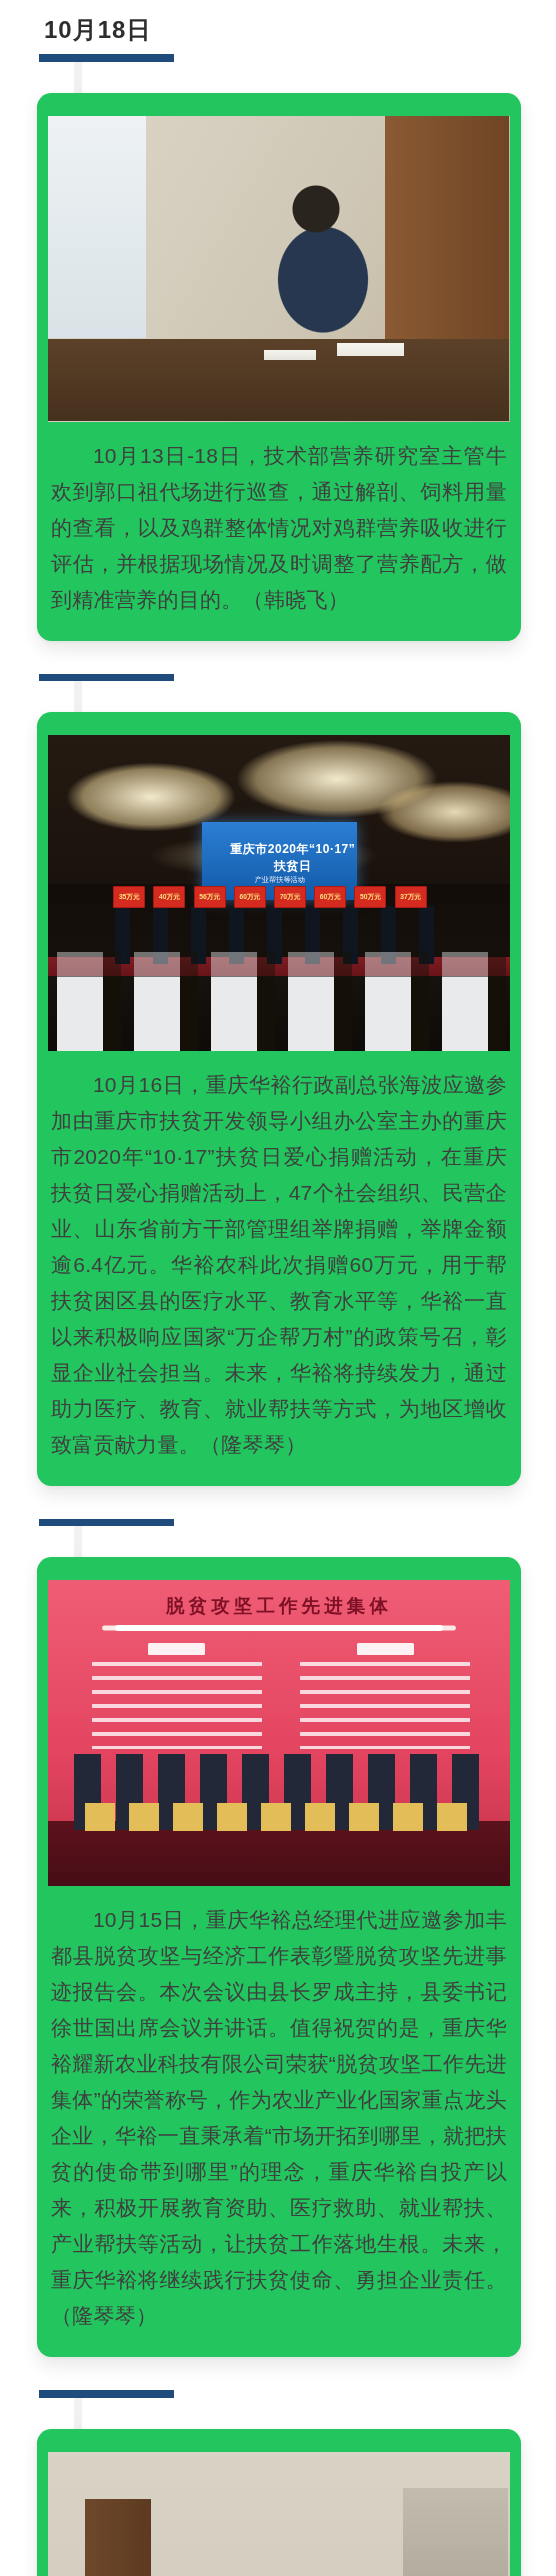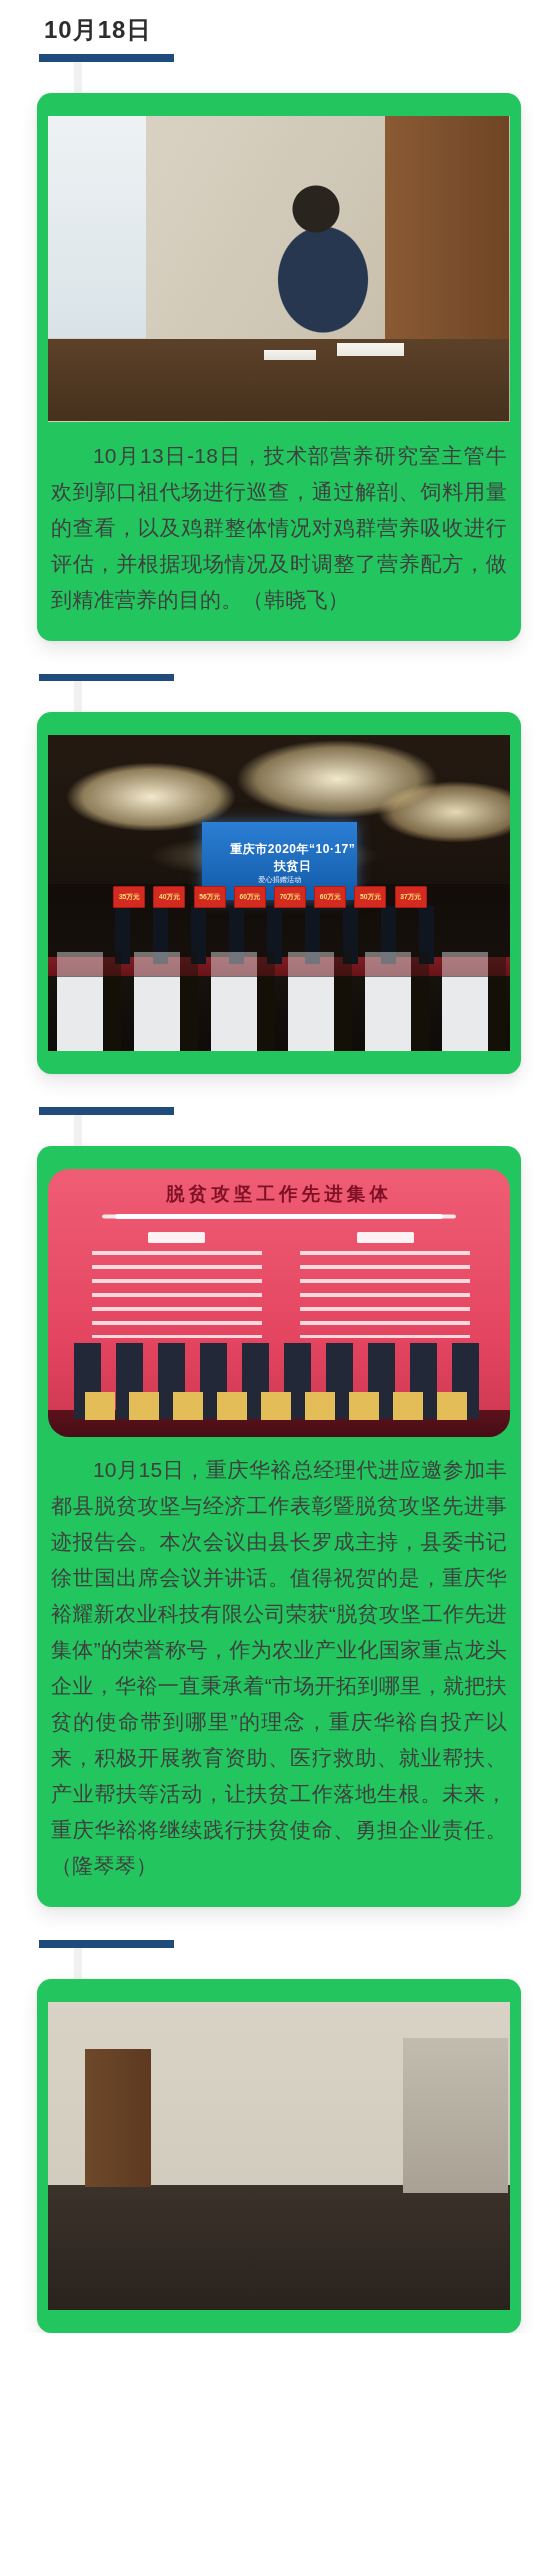--- a/index.html
+++ b/index.html
@@ -78,22 +78,22 @@
   .p2-people { position: absolute; top: 171px; left: 58px; right: 58px; height: 58px;
     background: repeating-linear-gradient(90deg, rgba(0,0,0,0) 0 9.3px, #10161f 9.3px 24px, rgba(0,0,0,0) 24px 38px); }
   .p2-signs { position: absolute; top: 151px; left: 65px; display: flex; gap: 8.2px; }
   .sign { width: 32px; height: 21.6px; background: #d42a20; border: 1px solid #a81a12; border-radius: 1px;
     color: #ffe27a; font-size: 6.7px; font-weight: 700; display: flex; align-items: center; justify-content: center; }
   .p2-chairs { position: absolute; bottom: -3.1px; left: -4.1px; right: -4.1px; height: 77px;
     background: repeating-linear-gradient(90deg, rgba(0,0,0,0) 0 13.4px, #e8eaec 13.4px 59px, #141008 59px 77px); }
   .p2-chairs.back { bottom: 66px; height: 33px; opacity: .45; }
 
   
-  .p3 { height: 268px;
-    background: linear-gradient(180deg,#ef5d74 0,#e44560 170px,#d23a53 241px,#5c121c 241px,#470d15 100%); border-radius: 21px; }
+  .p3 { height: 306px;
+    background: linear-gradient(180deg,#ef5d74 0,#e44560 170px,#d23a53 241px,#5c121c 241px,#470d15 100%); }
   .p3-banner { position: absolute; top: 12.4px; left: 0; right: 0; text-align: center;
     color: #7e1026; font-size: 18.5px; font-weight: 700; letter-spacing: 4.1px; }
   .p3-rod { position: absolute; top: 45px; left: 67px; right: 67px; height: 5.2px;
     background: #fdfdfd; border-radius: 3.1px; box-shadow: -13.4px 0 0 -0.5px #f8e9e6, 13.4px 0 0 -0.5px #f8e9e6; }
   .p3-pill { position: absolute; top: 63px; width: 57px; height: 11.3px; background: rgba(255,255,255,.92); border-radius: 1.5px; }
   .p3-pill.l { left: 100px; } .p3-pill.r { left: 309px; }
   .p3-col { position: absolute; top: 82px; width: 170px; height: 87px; opacity: .92;
     background: repeating-linear-gradient(180deg, rgba(255,255,255,.85) 0 3.6px, rgba(0,0,0,0) 3.6px 14px); }
   .p3-col.l { left: 44px; } .p3-col.r { left: 252px; }
   .p3-people { position: absolute; top: 174px; left: 20.6px; right: 20.6px; height: 76px;
@@ -122,36 +122,37 @@
   </article>
 </section>
 
 <section class="entry">
   <div class="bar"></div>
   <div class="connector"></div>
   <article class="card">
     <div class="photo p2" role="img" aria-label="宴会厅水晶吊灯下，企业代表在蓝色大屏前举红色捐赠牌合影，台下观众就座">
       <div class="p2-screen">
         <b>重庆市2020年“10·17”扶贫日</b>
-        <i>爱心捐赠活动</i>
+        <i>产业帮扶等活动</i>
       </div>
       <div class="p2-people"></div>
       <div class="p2-signs">
         <span class="sign">35万元</span>
         <span class="sign">40万元</span>
         <span class="sign">56万元</span>
         <span class="sign">60万元</span>
         <span class="sign">70万元</span>
         <span class="sign">60万元</span>
         <span class="sign">50万元</span>
         <span class="sign">37万元</span>
       </div>
       <div class="p2-chairs back"></div>
       <div class="p2-chairs"></div>
     </div>
+    <p class="body">10月16日，重庆华裕行政副总张海波应邀参加由重庆市扶贫开发领导小组办公室主办的重庆市2020年“10·17”扶贫日爱心捐赠活动，在重庆扶贫日爱心捐赠活动上，47个社会组织、民营企业、山东省前方干部管理组举牌捐赠，举牌金额逾6.4亿元。华裕农科此次捐赠60万元，用于帮扶贫困区县的医疗水平、教育水平等，华裕一直以来积极响应国家“万企帮万村”的政策号召，彰显企业社会担当。未来，华裕将持续发力，通过助力医疗、教育、就业帮扶等方式，为地区增收致富贡献力量。（隆琴琴）</p>
   </article>
 </section>
 
 <section class="entry">
   <div class="bar"></div>
   <div class="connector"></div>
   <article class="card">
     <div class="photo p3" role="img" aria-label="脱贫攻坚工作先进集体表彰大会现场，获奖代表佩戴绶带手持金色奖牌站在红色大屏前">
       <div class="p3-banner">脱贫攻坚工作先进集体</div>
       <div class="p3-rod"></div>

